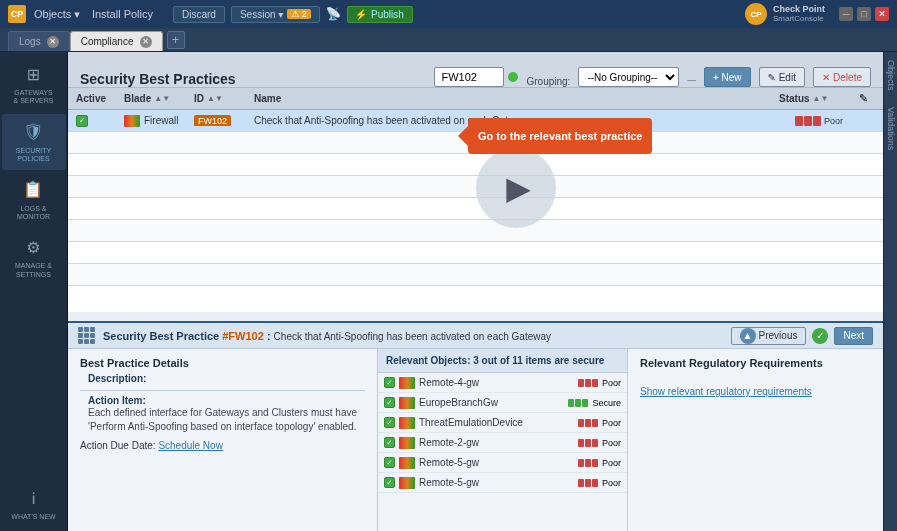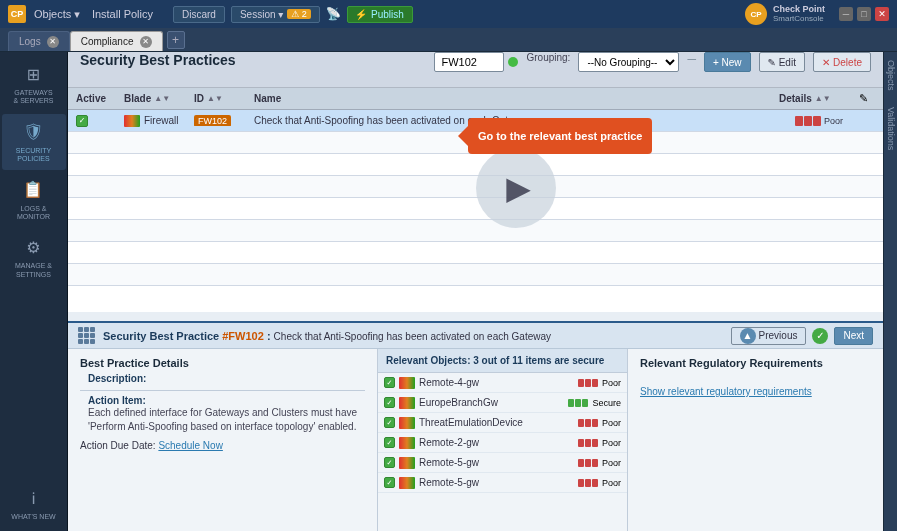--- a/index.html
+++ b/index.html
@@ -50,21 +50,21 @@
     .right-sidebar {
       width: 14px; background: #2a3f5a; display: flex; flex-direction: column; align-items: center; border-left: 1px solid #1a2a3a;
     }
     .right-sidebar-tab { writing-mode: vertical-lr; font-size: 9px; color: #8a9ab0; padding: 8px 2px; cursor: pointer; }
 
     
     .content-area { flex: 1; background: #e8eef4; display: flex; flex-direction: column; overflow: hidden; }
 
     
     .content-toolbar {
-      height: 36px; background: #d0d8e4; display: flex; align-items: flex-start; padding: 0 12px; gap: 8px; border-bottom: 1px solid #b0b8c4;
+      height: 36px; background: #d0d8e4; display: flex; align-items: flex-end; padding: 0 12px; gap: 8px; border-bottom: 1px solid #b0b8c4;
     }
     .page-title { font-size: 14px; font-weight: bold; color: #1a2a3a; flex: 0 0 auto; }
     .toolbar-spacer { flex: 1; }
     .fw-selector { display: flex; align-items: center; gap: 4px; }
     .fw-input { height: 20px; padding: 0 6px; border: 1px solid #7a8a9a; border-radius: 2px; font-size: 11px; background: white; width: 70px; }
     .fw-status-dot { width: 10px; height: 10px; border-radius: 50%; background: #44bb44; }
     .grouping-label { font-size: 10px; color: #445; }
     .grouping-select { height: 20px; padding: 0 4px; border: 1px solid #7a8a9a; border-radius: 2px; font-size: 10px; background: white; }
     .toolbar-btn { height: 20px; padding: 0 8px; border: 1px solid #7a8a9a; border-radius: 2px; font-size: 10px; cursor: pointer; display: flex; align-items: center; gap: 3px; background: #e0e8f0; color: #334; }
     .toolbar-btn.new { background: #5a8ab0; color: white; border-color: #4a7a9a; }
@@ -288,21 +288,21 @@
           <span class="sort-arrow">▲▼</span>
         </div>
         <div class="th th-id">
           <span>ID</span>
           <span class="sort-arrow">▲▼</span>
         </div>
         <div class="th th-name">
           <span>Name</span>
         </div>
         <div class="th th-status">
-          <span>Details</span>
+          <span>Status</span>
           <span class="sort-arrow">▲▼</span>
         </div>
         <div class="th-edit">✎</div>
       </div>
 
       <div class="table-row selected">
         <div class="td td-active">
           <div class="checkbox checked">✓</div>
         </div>
         <div class="td td-blade">

